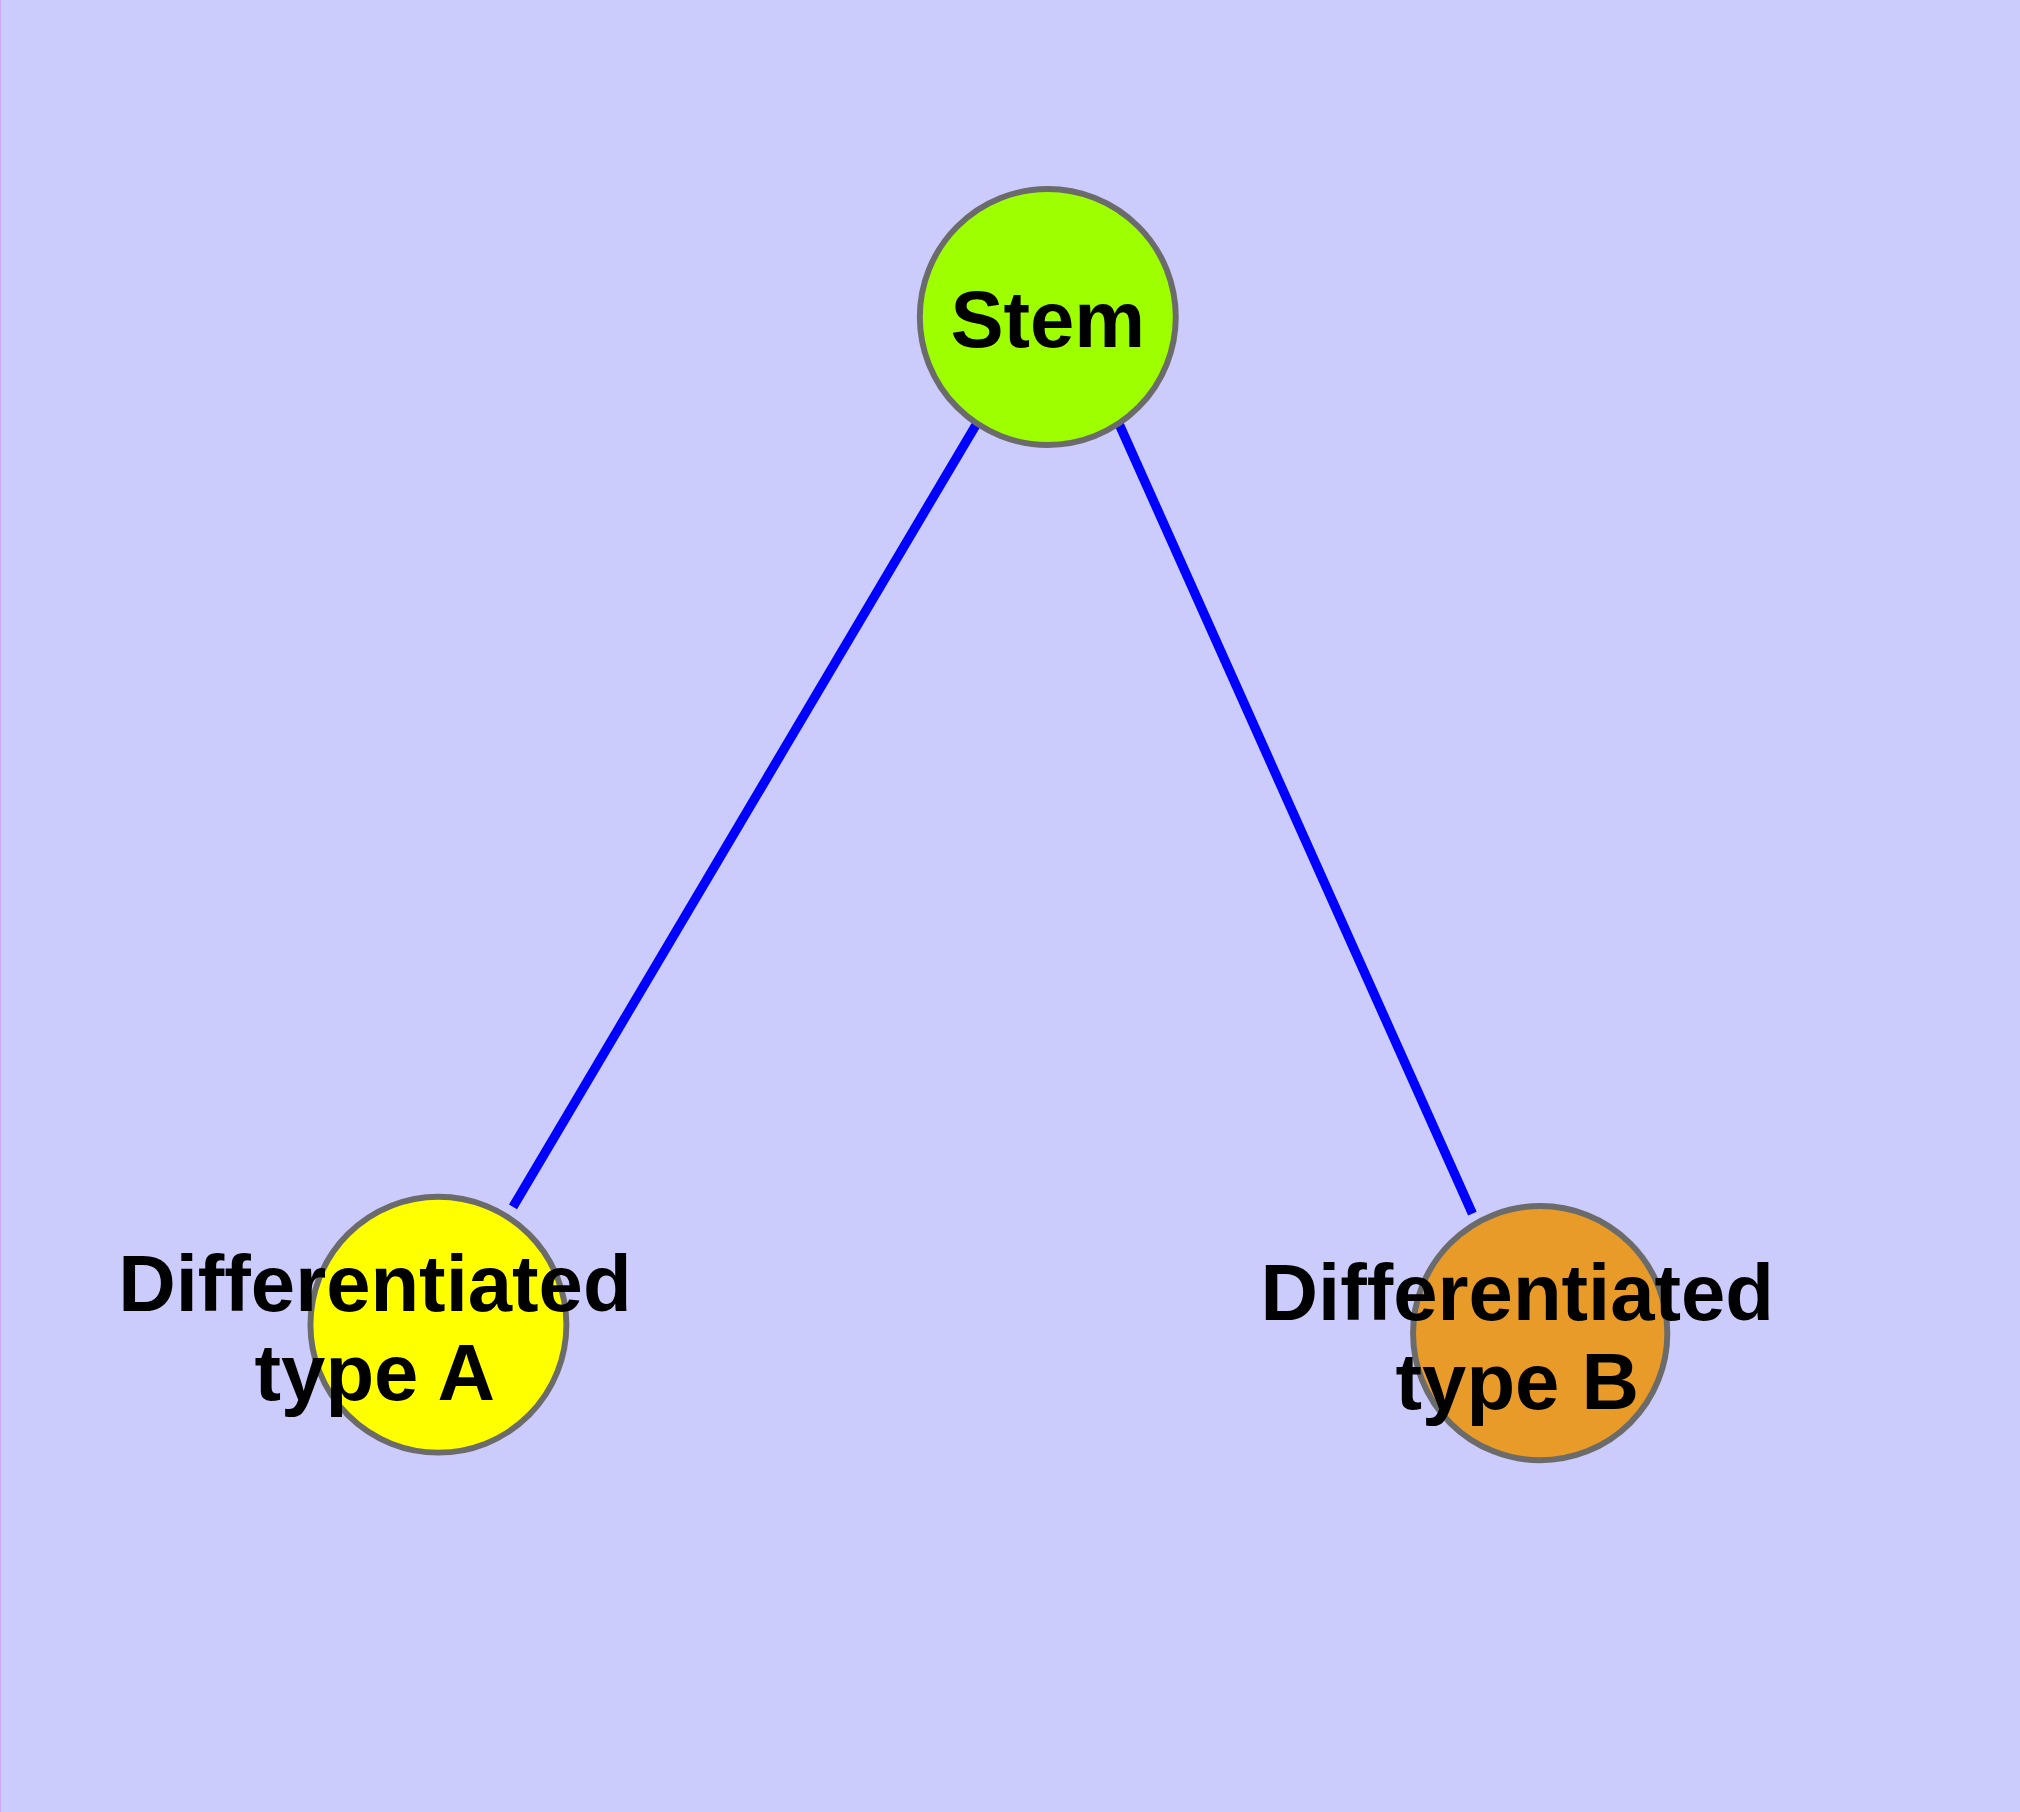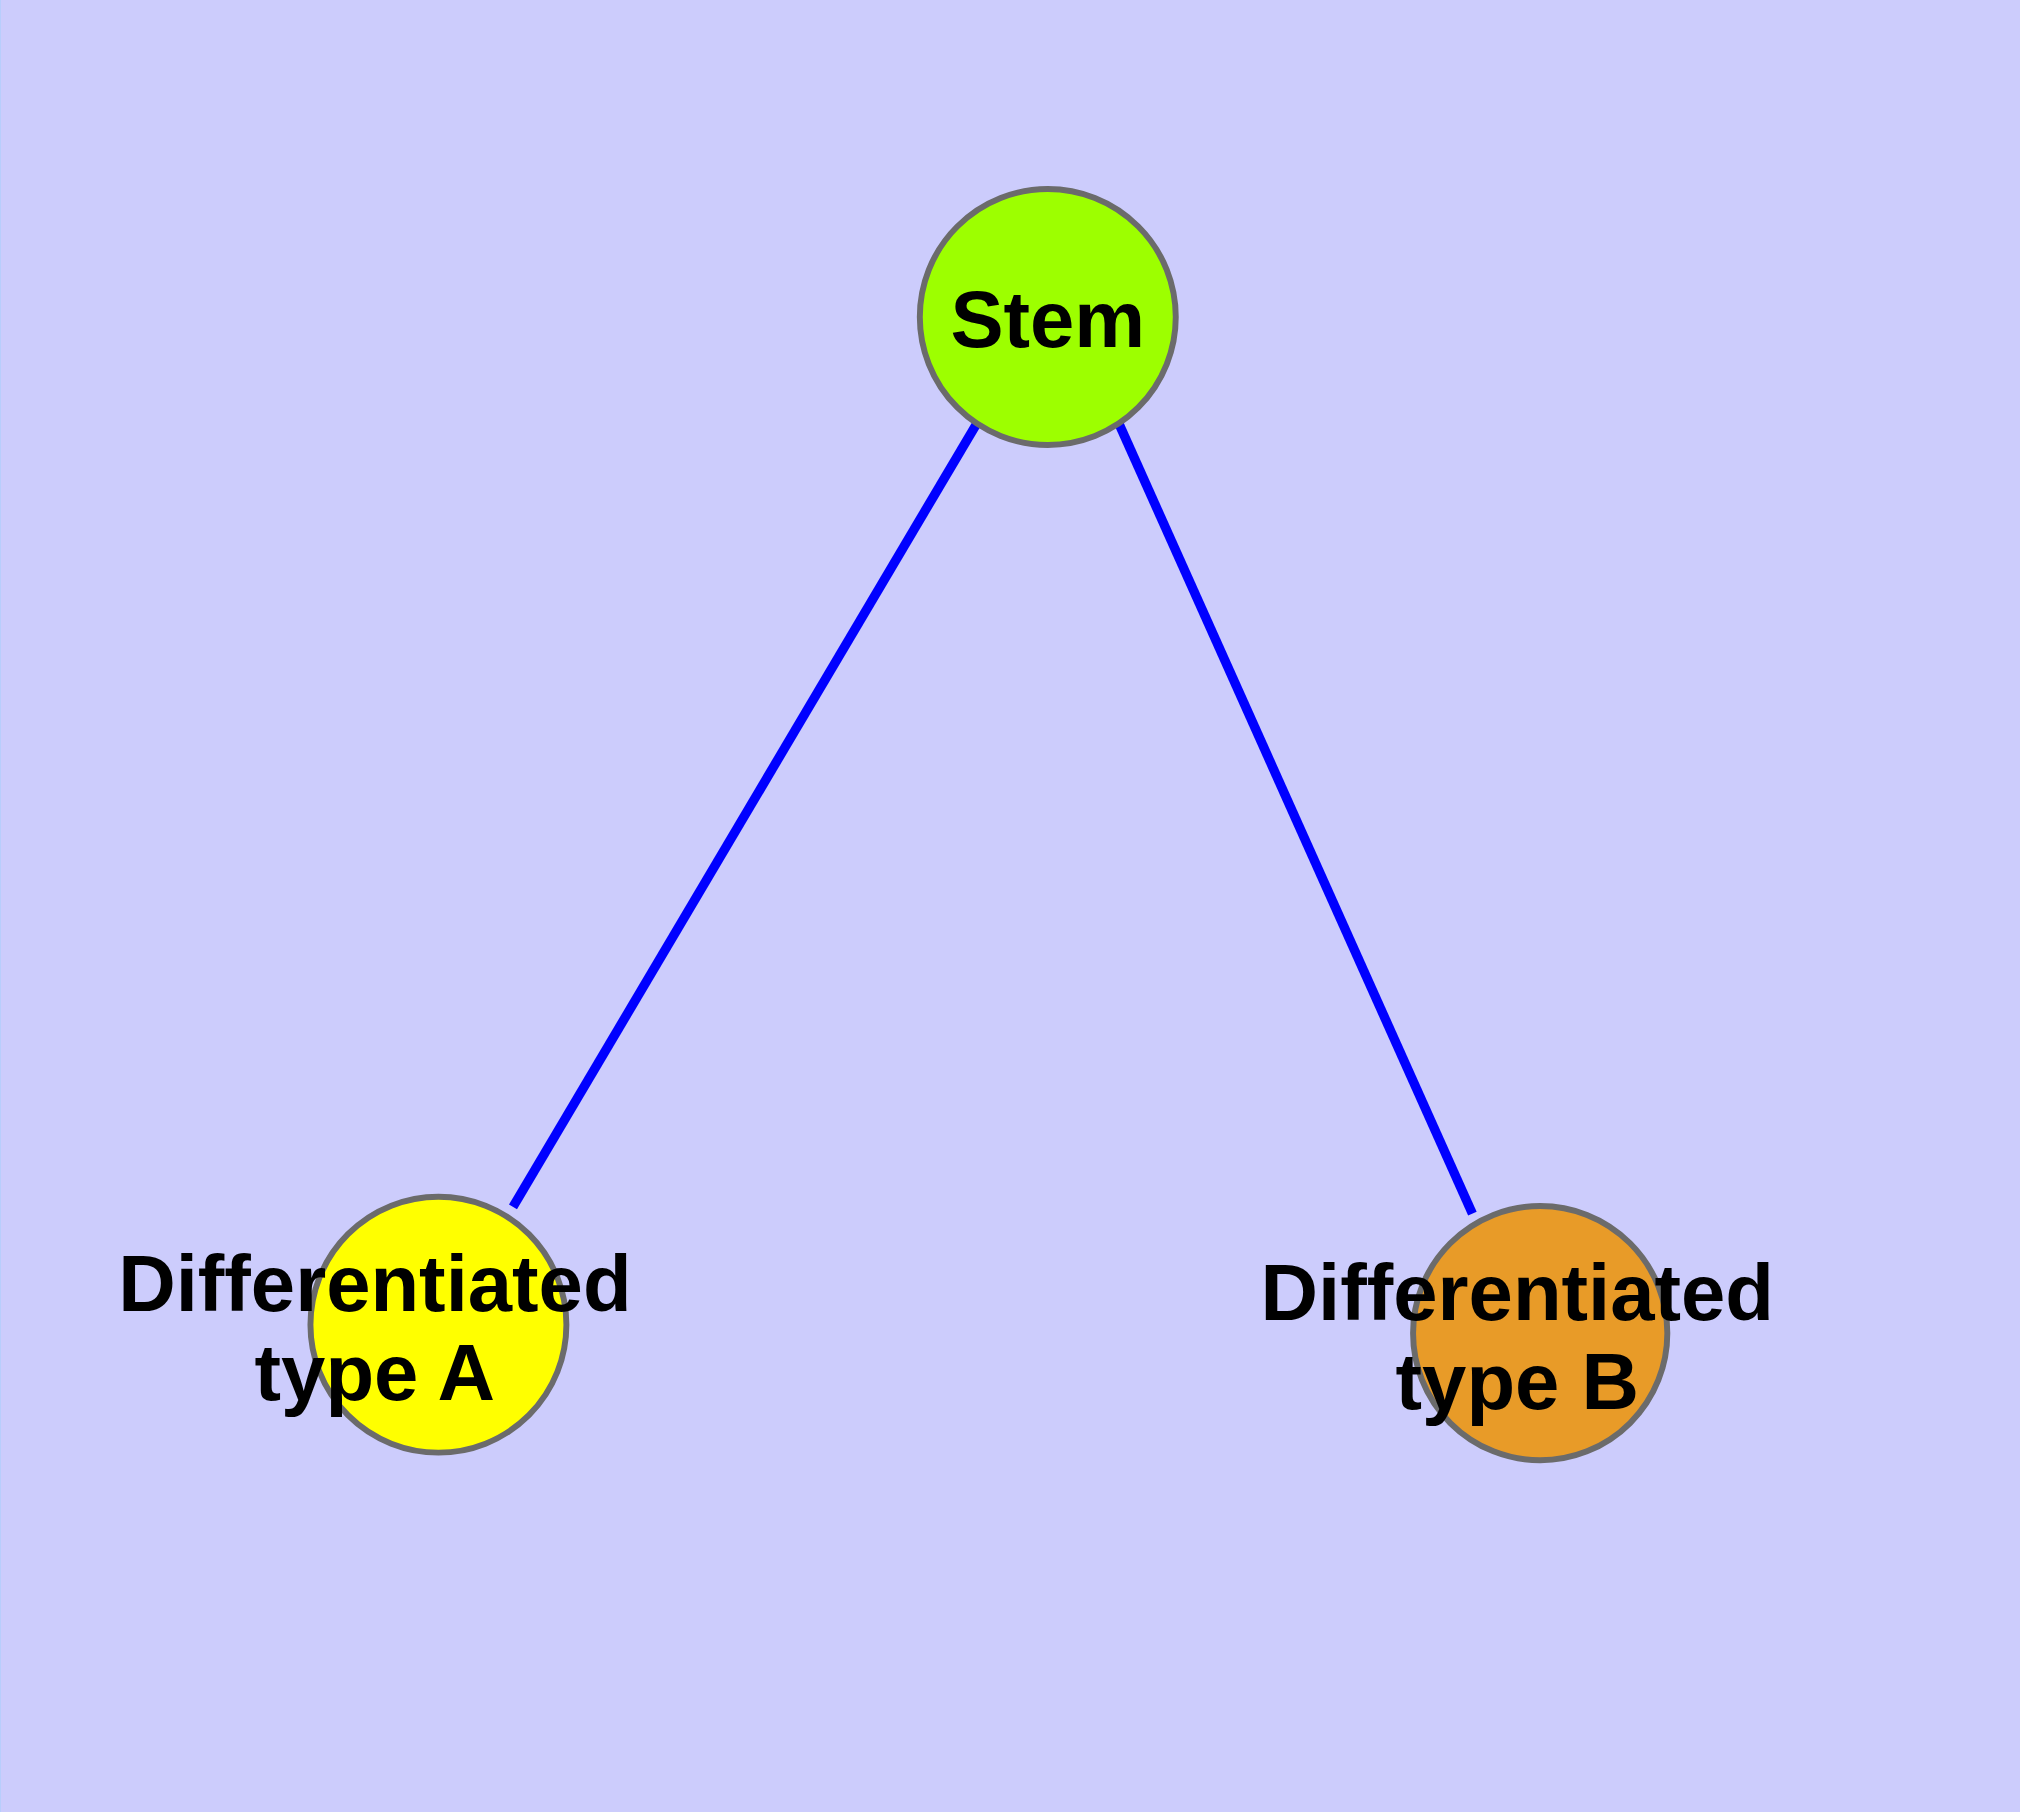--- a/index.html
+++ b/index.html
@@ -27,21 +27,21 @@
   .node-label {
     font-family: "Liberation Sans", sans-serif;
     font-weight: bold;
     fill: #000000;
     paint-order: normal;
   }
 </style>
 </head>
 <body>
 
-<div id="stage" style="width: 2021px; height: 1812px; background: #7dd3fc;">
+<div id="stage" style="width: 2021px; height: 1812px; background: #d946ef;">
   <svg id="graph-svg" viewBox="0 0 2384 2138" preserveAspectRatio="xMidYMid meet" xmlns="http://www.w3.org/2000/svg">
     <rect x="0" y="0" width="2384" height="2138" fill="#ccccfc"></rect>
     <g id="edge-layer">
         <line x1="1152" y1="500" x2="605" y2="1424" stroke="#0000ff" stroke-width="11" stroke-linecap="butt"></line>
         <line x1="1320" y1="500" x2="1737" y2="1432" stroke="#0000ff" stroke-width="11" stroke-linecap="butt"></line>
       </g>
     <g id="node-layer">
         <circle cx="1236" cy="374" r="151" fill="#9dff00" stroke="#6b6b6b" stroke-width="7"></circle>
         <circle cx="517" cy="1563" r="151" fill="#ffff00" stroke="#6b6b6b" stroke-width="7"></circle>
         <circle cx="1817" cy="1573" r="150" fill="#e89b28" stroke="#6b6b6b" stroke-width="7"></circle>

